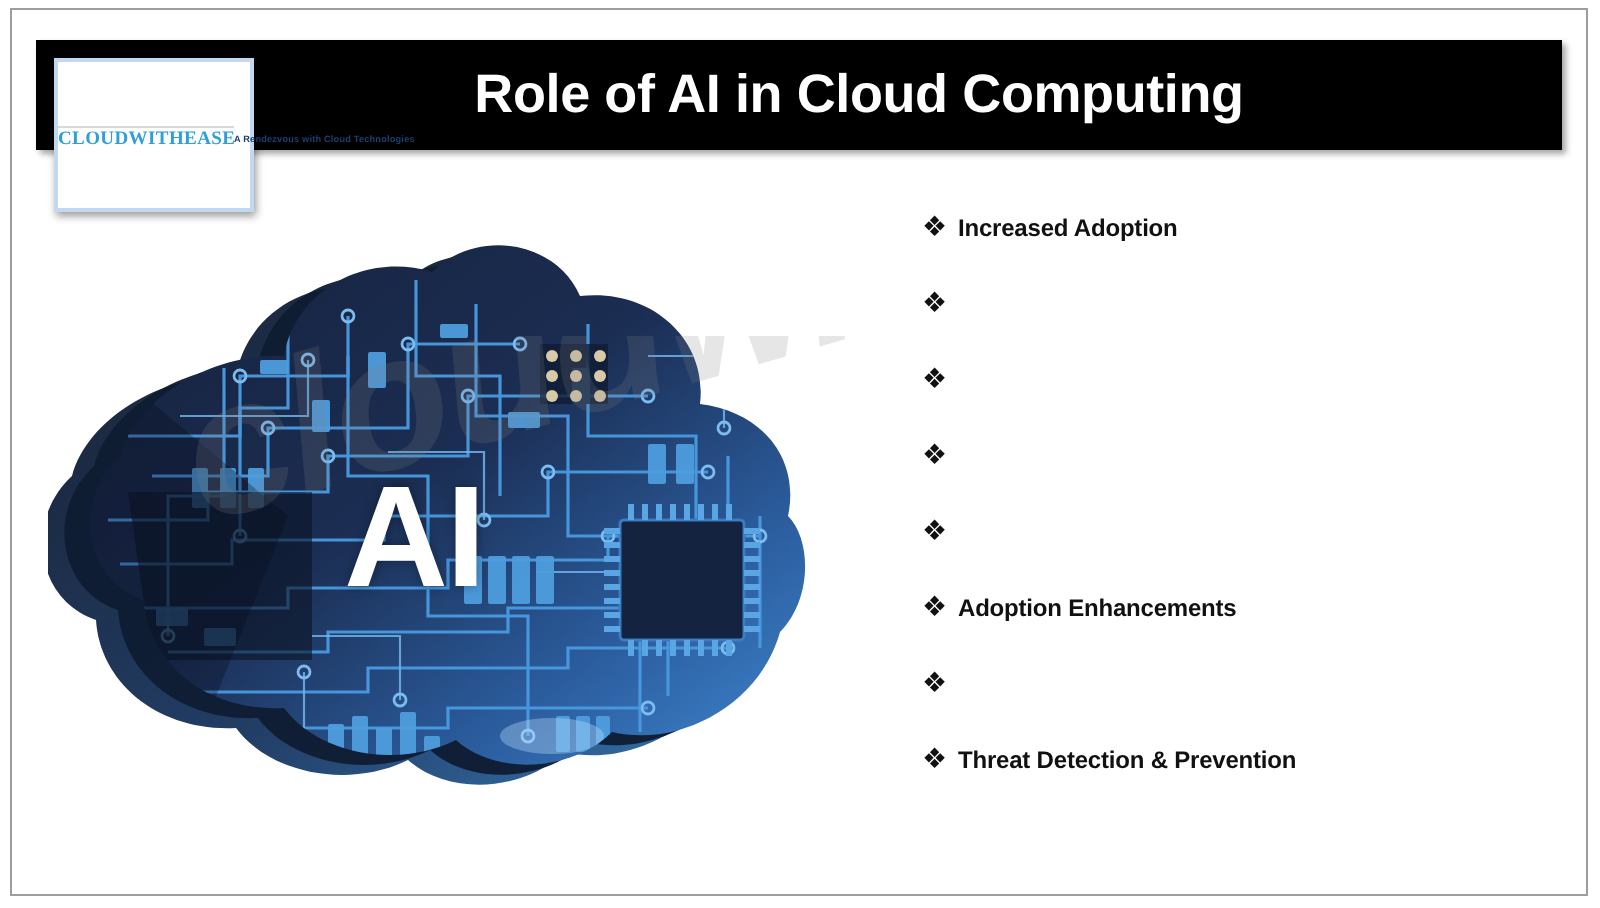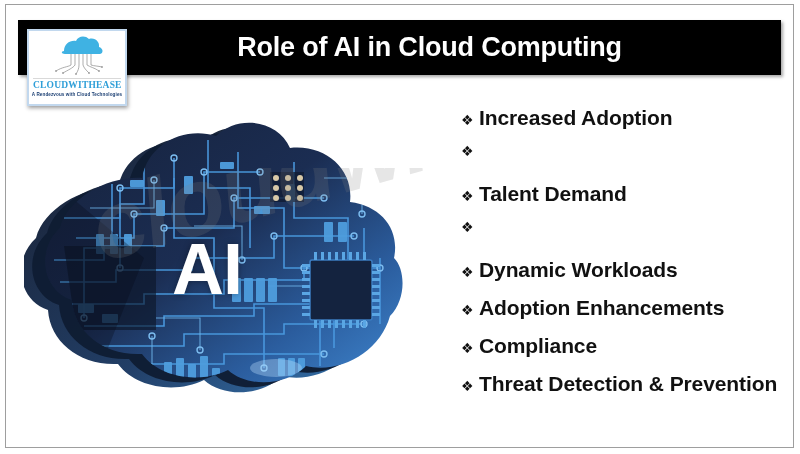--- a/index.html
+++ b/index.html
@@ -61,21 +61,21 @@
     position: absolute;
     left: 27px;
     top: 29px;
     width: 100px;
     height: 77px;
     background: #ffffff;
     border: 2px solid #c2d8ee;
     box-sizing: border-box;
     box-shadow: 1px 2px 4px rgba(0,0,0,0.4);
     display: flex;
-    flex-direction: column;
+    flex-direction: row;
     align-items: center;
     justify-content: flex-start;
     padding-top: 2px;
   }
   .logo-mark {
     width: 74px;
     height: 44px;
     position: relative;
   }
   .logo-name {
@@ -160,21 +160,21 @@
     height: 38px;
   }
   .bullet-marker {
     width: 18px;
     flex: 0 0 18px;
     font-size: 14px;
     color: #111111;
     line-height: 1;
   }
   .bullet-label {
-    font-size: 21px;
+    font-size: 12px;
     font-weight: bold;
     color: #111111;
     white-space: nowrap;
     letter-spacing: -0.1px;
   }
 </style>
 </head>
 <body>
 
 <div id="slide">
@@ -430,40 +430,37 @@
       <div class="bullet-marker">❖</div>
       <div class="bullet-label">Increased Adoption</div>
     </div>
 
     <div class="bullet-row">
       <div class="bullet-marker">❖</div>
     </div>
 
     <div class="bullet-row">
       <div class="bullet-marker">❖</div>
-      <div class="bullet-label">Talent Demand</div>
-    </div>
-
-    <div class="bullet-row">
-      <div class="bullet-marker">❖</div>
-    </div>
-
-    <div class="bullet-row">
-      <div class="bullet-marker">❖</div>
-      <div class="bullet-label">Dynamic Workloads</div>
+    </div>
+
+    <div class="bullet-row">
+      <div class="bullet-marker">❖</div>
+    </div>
+
+    <div class="bullet-row">
+      <div class="bullet-marker">❖</div>
     </div>
 
     <div class="bullet-row">
       <div class="bullet-marker">❖</div>
       <div class="bullet-label">Adoption Enhancements</div>
     </div>
 
     <div class="bullet-row">
       <div class="bullet-marker">❖</div>
-      <div class="bullet-label">Compliance</div>
     </div>
 
     <div class="bullet-row">
       <div class="bullet-marker">❖</div>
       <div class="bullet-label">Threat Detection &amp; Prevention</div>
     </div>
 
   </div>
 
 </div>

